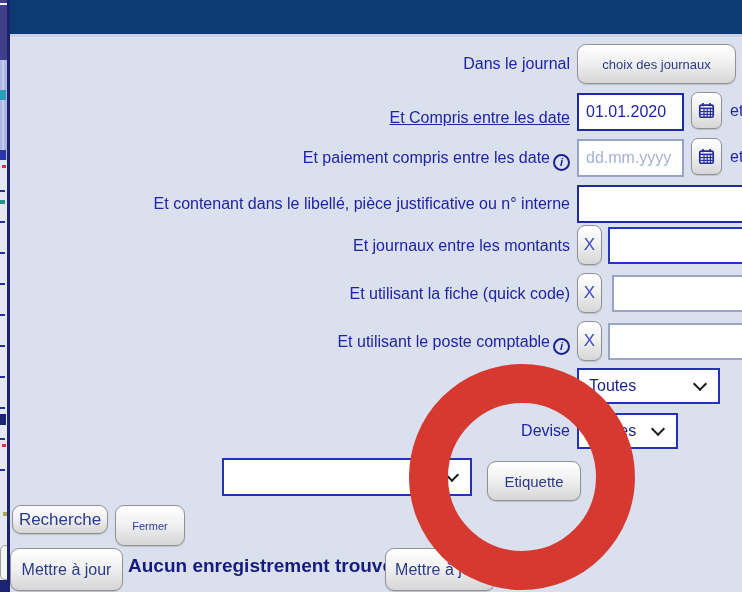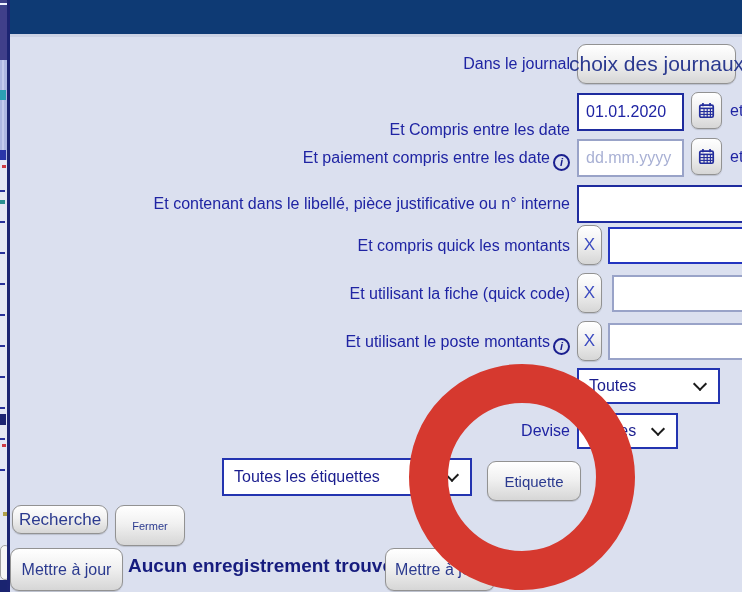--- a/index.html
+++ b/index.html
@@ -83,23 +83,23 @@
 <div class="speck" style="left:0;top:150px;width:6px;height:10px;background:#2a35a8;"></div>
 <div class="speck" style="left:2px;top:165px;width:4px;height:3px;background:#cc3a44;"></div>
 <div class="speck" style="left:0;top:200px;width:5px;height:4px;background:#2a9090;"></div>
 <div class="speck" style="left:0;top:414px;width:6px;height:11px;background:#1c2472;"></div>
 <div class="speck" style="left:2px;top:444px;width:4px;height:3px;background:#cc3a44;"></div>
 <div class="speck" style="left:3px;top:512px;width:4px;height:4px;background:#b0a14a;"></div>
 <div class="speck" style="left:0;top:545px;width:8px;height:33px;background:#f6f6f6;border:1px solid #a0a0a0;border-radius:6px;"></div>
 <div class="speck" style="left:0;top:580px;width:8px;height:12px;background:#1a2470;"></div>
 
 <div class="lbl" style="top:54px;">Dans le journal</div>
-<button class="btn" style="left:577px;top:44px;width:159px;height:40px;font-size:21px;">choix des journaux</button>
+<button class="btn" style="left:577px;top:44px;width:159px;height:40px;font-size:13px;">choix des journaux</button>
 
-<div class="lbl" style="top:120px;">Et Compris entre les date</div>
+<div class="lbl" style="top:108px;text-decoration:underline;">Et Compris entre les date</div>
 <input class="inp" style="left: 577px; top: 93px; width: 107px; height: 38px;" value="01.01.2020">
 <button class="btn" style="left:691px;top:92px;width:31px;height:37px;border-radius:7px;">
   <svg width="19" height="19" viewBox="0 0 24 24">
     <rect x="2.5" y="4.5" width="19" height="17" rx="2" fill="none" stroke="#232d9c" stroke-width="2.4"></rect>
     <line x1="7" y1="1.5" x2="7" y2="6" stroke="#232d9c" stroke-width="2.4"></line>
     <line x1="17" y1="1.5" x2="17" y2="6" stroke="#232d9c" stroke-width="2.4"></line>
     <line x1="3" y1="9" x2="21" y2="9" stroke="#232d9c" stroke-width="2.2"></line>
     <line x1="3" y1="13.5" x2="21" y2="13.5" stroke="#232d9c" stroke-width="1.6"></line>
     <line x1="3" y1="17.5" x2="21" y2="17.5" stroke="#232d9c" stroke-width="1.6"></line>
     <line x1="8.5" y1="9" x2="8.5" y2="21" stroke="#232d9c" stroke-width="1.6"></line>
@@ -124,53 +124,52 @@
     <line x1="8.5" y1="9" x2="8.5" y2="21" stroke="#232d9c" stroke-width="1.6"></line>
     <line x1="13" y1="9" x2="13" y2="21" stroke="#232d9c" stroke-width="1.6"></line>
     <line x1="17.5" y1="9" x2="17.5" y2="21" stroke="#232d9c" stroke-width="1.6"></line>
   </svg>
 </button>
 <div class="suffix" style="left:730px;top:148px;">et</div>
 
 <div class="lbl" style="top:194px;">Et contenant dans le libellé, pièce justificative ou n° interne</div>
 <input class="inp" style="left: 577px; top: 185px; width: 181px; height: 38px;" value="">
 
-<div class="lbl" style="top:236px;">Et compris quick les montants</div>
+<div class="lbl" style="top:236px;">Et journaux entre les montants</div>
 <button class="btn" style="left:577px;top:225px;width:25px;height:40px;border-radius:8px;">
     <span class="xglyph">X</span>
   </button>
 <input class="inp" style="left: 608px; top: 227px; width: 150px; height: 37px; border-color: rgb(35, 52, 192);" value="">
 
 <div class="lbl" style="top:284px;">Et utilisant la fiche (quick code)</div>
 <button class="btn" style="left:577px;top:273px;width:25px;height:40px;border-radius:8px;">
     <span class="xglyph">X</span>
   </button>
 <input class="inp muted" style="left: 612px; top: 275px; width: 146px; height: 37px;" value="">
 
 <div class="lbl" style="top:332px;">
-  <span>Et utilisant le poste montants</span><span class="info">i</span>
+  <span>Et utilisant le poste comptable</span><span class="info">i</span>
 </div>
 <button class="btn" style="left:577px;top:321px;width:25px;height:40px;border-radius:8px;">
     <span class="xglyph">X</span>
   </button>
 <input class="inp muted" style="left: 608px; top: 323px; width: 150px; height: 37px;" value="">
 
 <div class="sel" style="left:577px;top:368px;width:143px;height:36px;">
   <span>Toutes</span>
   <span class="chev"></span>
 </div>
 
 <div class="lbl" style="top:421px;">Devise</div>
 <div class="sel" style="left:577px;top:413px;width:101px;height:36px;">
   <span>Toutes</span>
   <span class="chev"></span>
 </div>
 
 <div class="sel" style="left:222px;top:458px;width:250px;height:38px;">
-  <span>Toutes les étiquettes</span>
   <span class="chev"></span>
 </div>
 <button class="btn" style="left:487px;top:461px;width:94px;height:40px;font-size:15px;">Etiquette</button>
 
 <button class="btn" style="left:12px;top:505px;width:96px;height:29px;font-size:17px;">Recherche</button>
 <button class="btn" style="left:115px;top:505px;width:70px;height:41px;font-size:11px;">Fermer</button>
 
 <button class="btn" style="left:10px;top:548px;width:113px;height:43px;font-size:16px;">Mettre à jour</button>
 <div id="status-text">Aucun enregistrement trouvé</div>
 <button class="btn" style="left:385px;top:548px;width:110px;height:43px;font-size:16px;">Mettre à jour</button>

